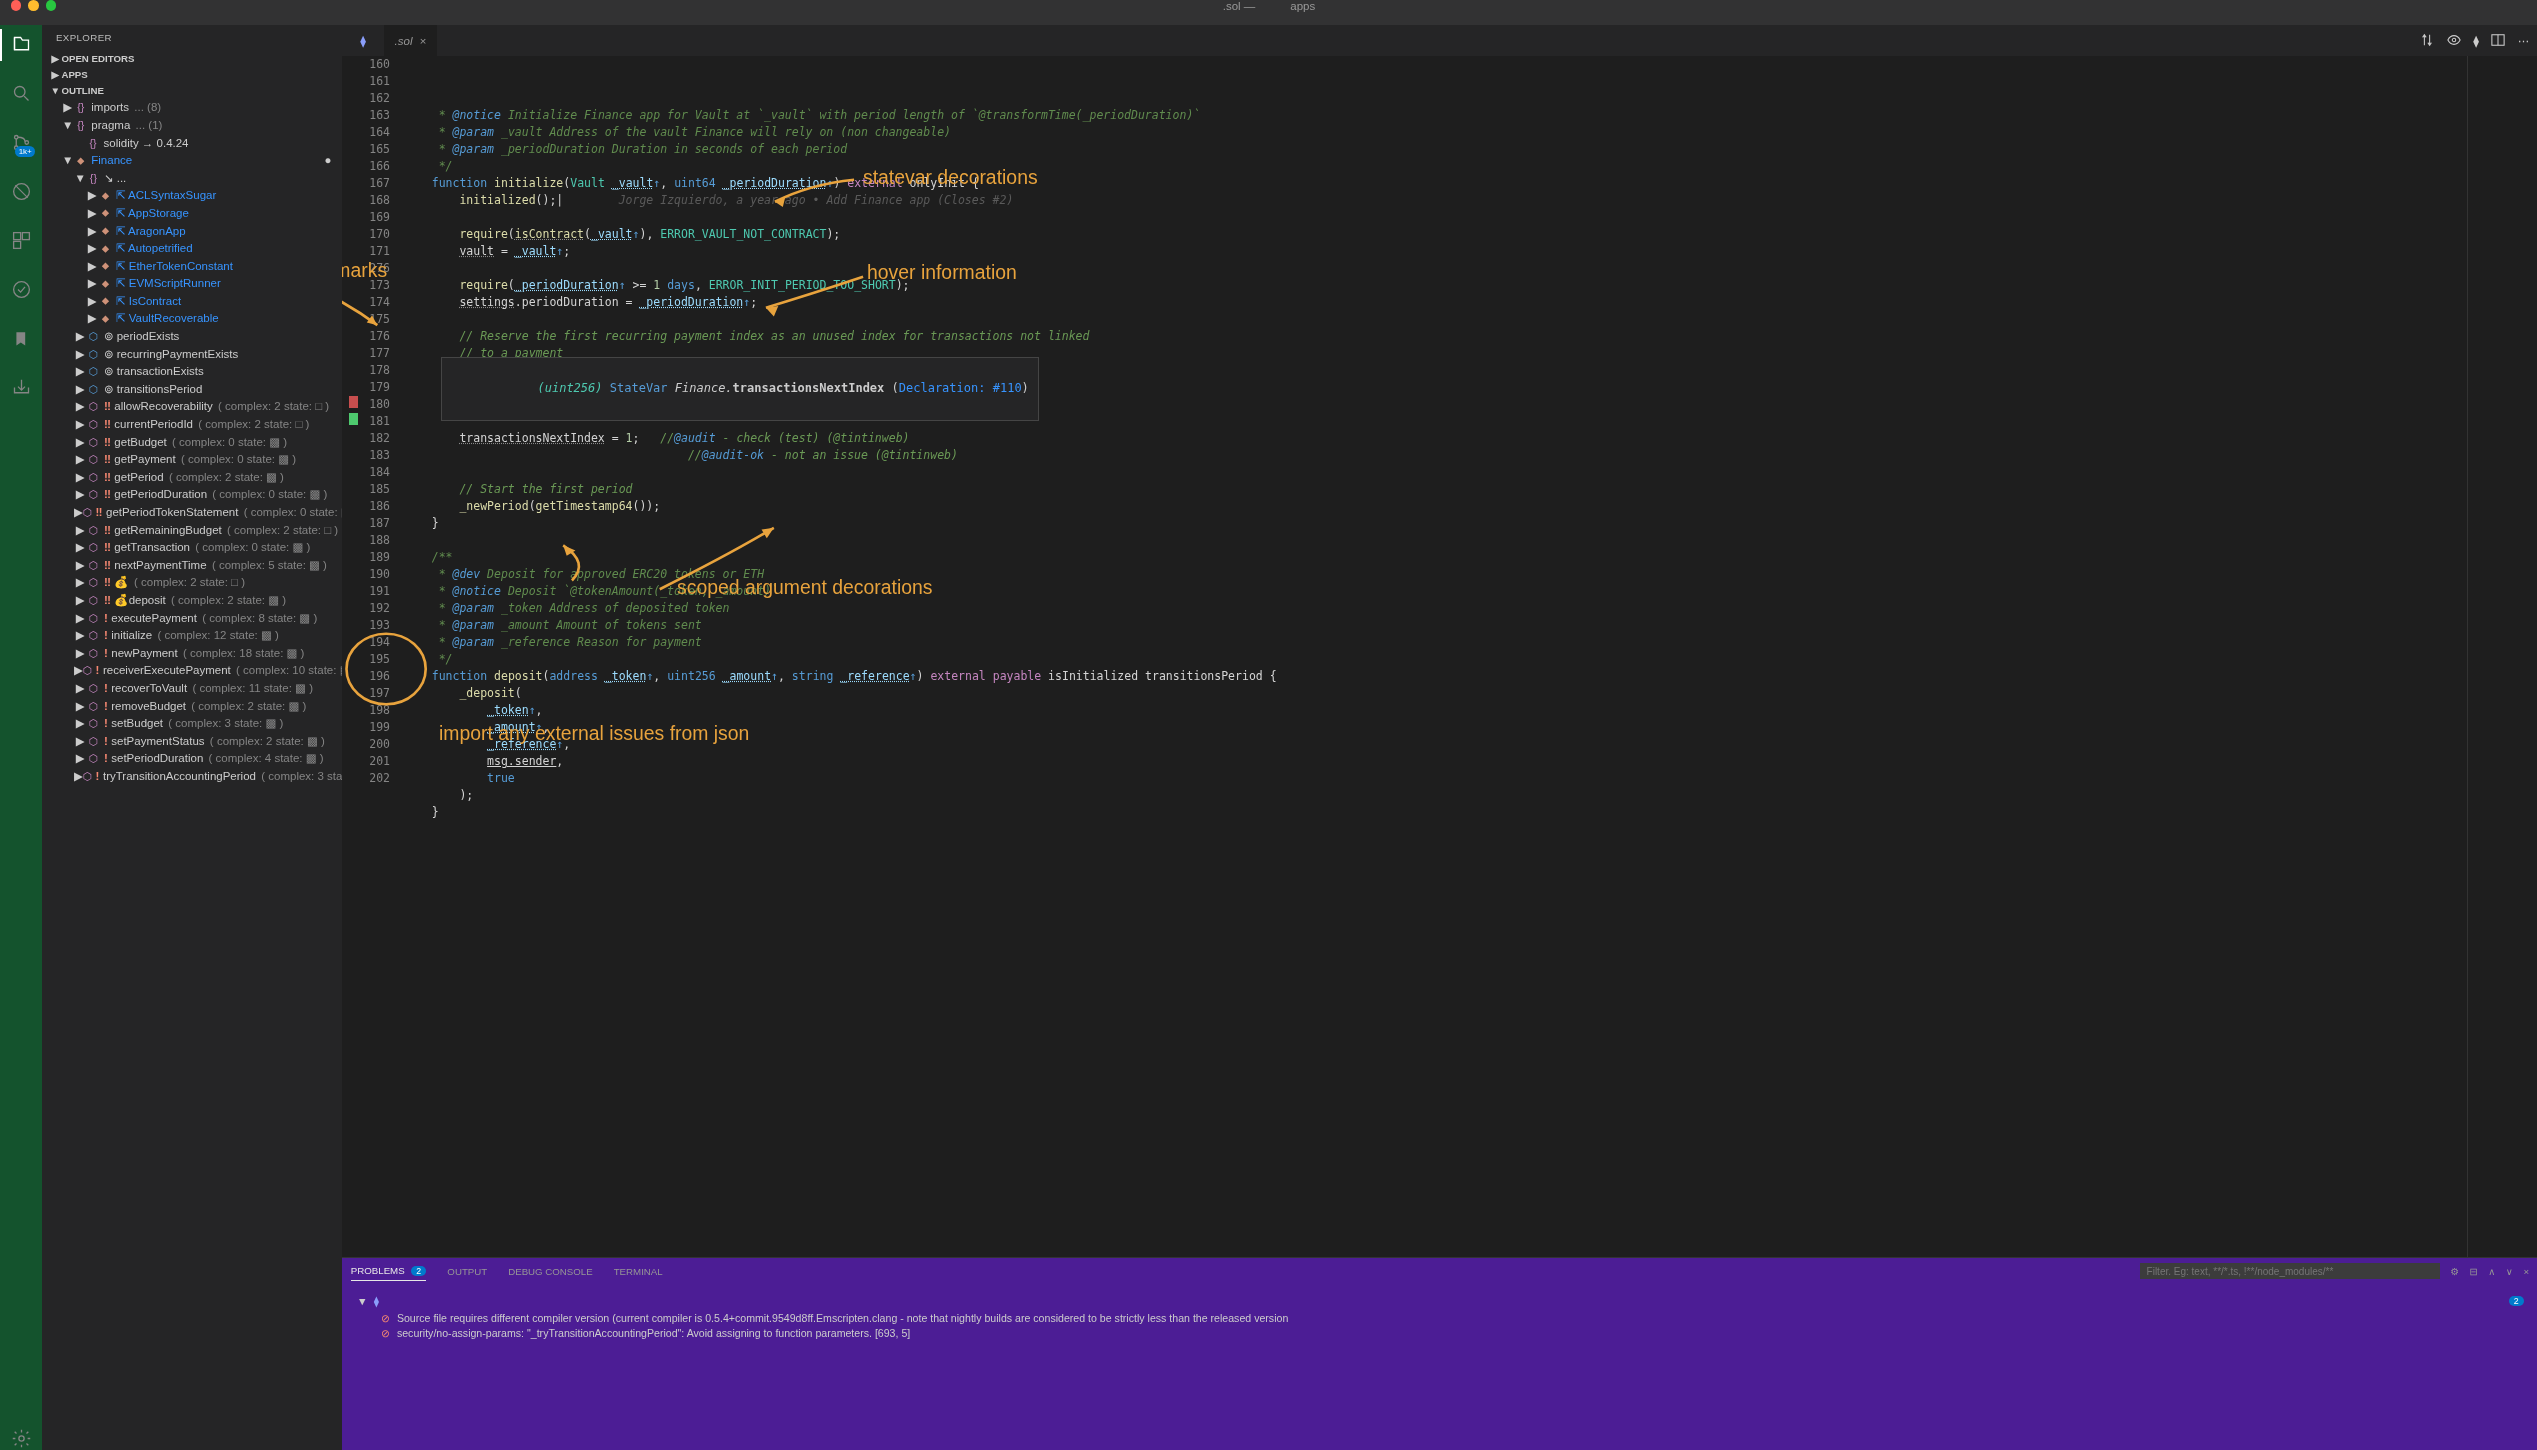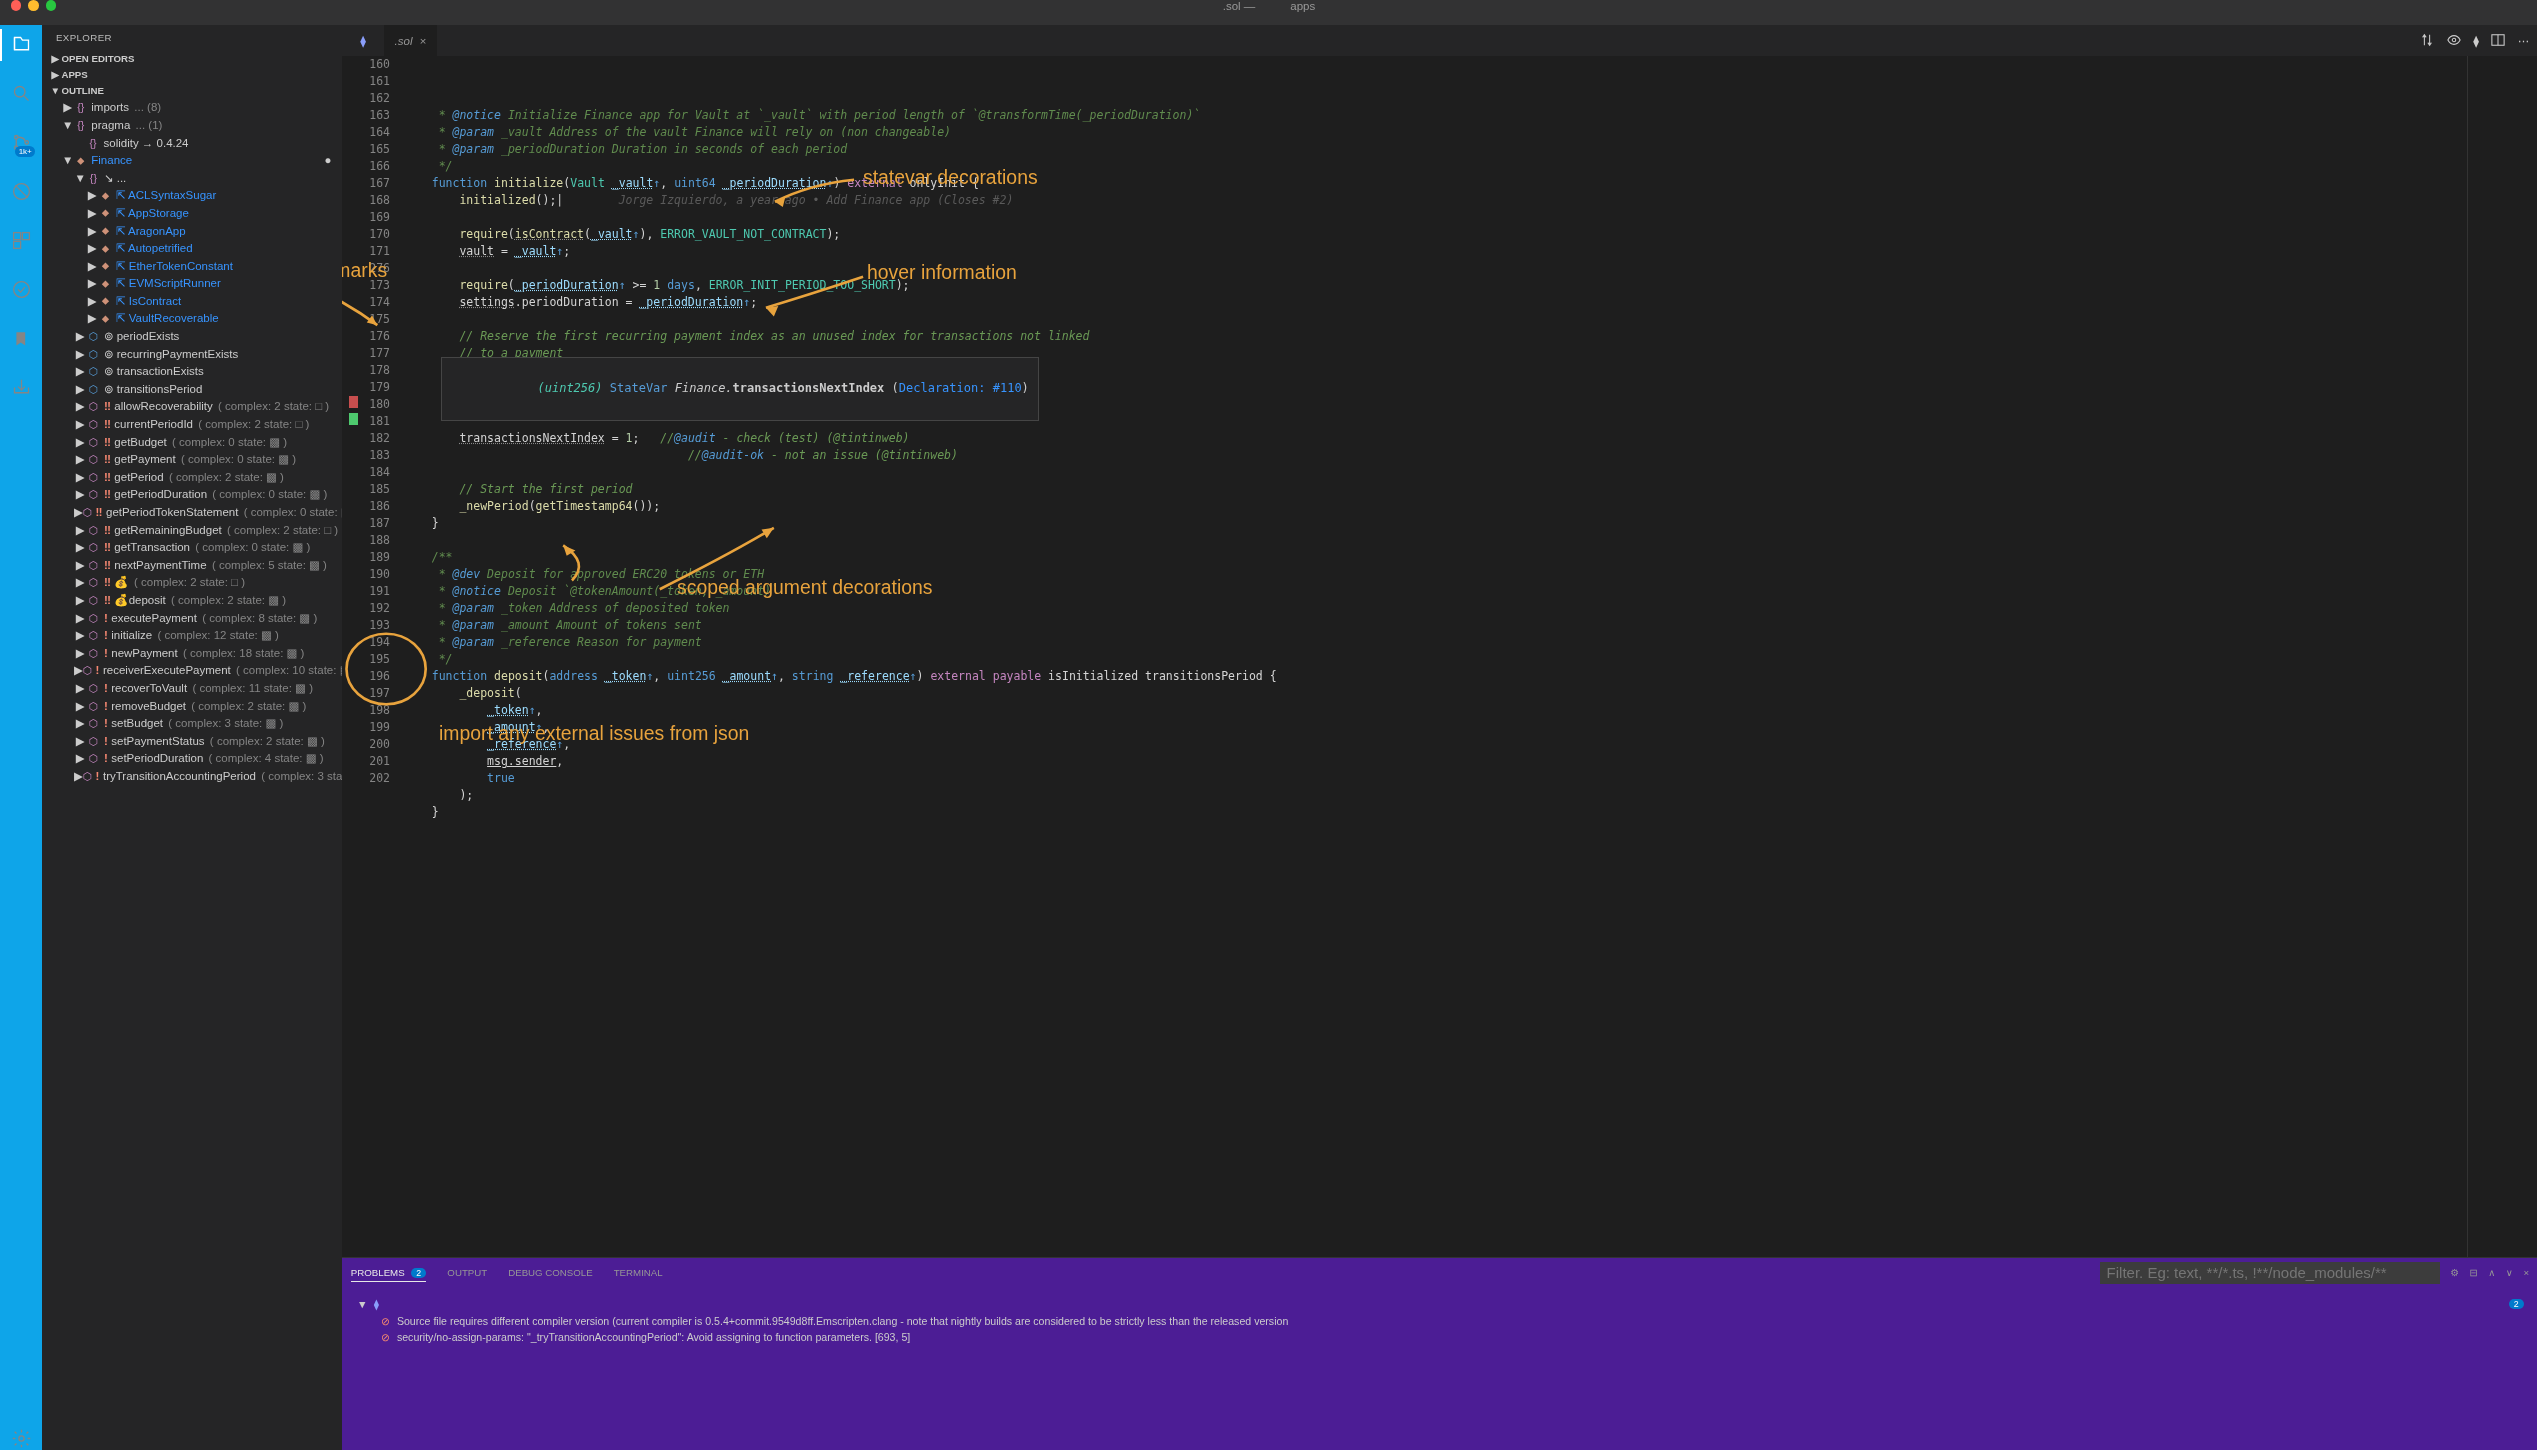--- a/index.html
+++ b/index.html
@@ -20,21 +20,21 @@
   padding: 0 10.6px;
   position: relative;
 }
 .traffic-lights { display: flex; gap: 7px; }
 .traffic-light { width: 10.6px; height: 10.6px; border-radius: 50%; }
 .tl-red { background: #ff5f57; }
 .tl-yellow { background: #febc2e; }
 .tl-green { background: #28c840; }
 .title-center { position: absolute; left: 50%; transform: translateX(-50%); color: #999; font-size: 11.5px; display: flex; gap: 35px; }
 .main-area { flex: 1; display: flex; overflow: hidden; }
-.activity-bar { width: 42px; background: #0ea5e9; display: flex; flex-direction: column; align-items: center; padding-top: 7px; gap: 24px; }
+.activity-bar { width: 42px; background: #14532d; display: flex; flex-direction: column; align-items: center; padding-top: 7px; gap: 24px; }
 .activity-icon { width: 25px; height: 25px; display: flex; align-items: center; justify-content: center; color: #858585; cursor: pointer; position: relative; }
 .activity-icon.active { color: #fff; }
 .activity-icon.active::before { content: ''; position: absolute; left: -8.8px; top: -3.5px; bottom: -3.5px; width: 1.8px; background: #fff; }
 .activity-badge { position: absolute; bottom: -1.8px; right: -1.8px; background: #007acc; color: #fff; font-size: 8px; border-radius: 7px; padding: 0.9px 3.5px; }
 .activity-spacer { flex: 1; }
 .sidebar { width: 300px; background: #252526; display: flex; flex-direction: column; overflow: hidden; }
 .sidebar-header { padding: 7px 14px; color: #bbbbbb; font-size: 9.7px; letter-spacing: 0.4px; }
 .sidebar-section-header { display: flex; align-items: center; padding: 2.6px 7px; cursor: pointer; font-size: 9.7px; font-weight: 700; color: #cccccc; }
 .chevron { width: 12.4px; display: inline-flex; justify-content: center; color: #cccccc; }
 .outline-content { flex: 1; overflow-y: auto; overflow-x: hidden; font-size: 11.5px; }
@@ -76,21 +76,21 @@
 .hover-tip .ht-type { color: #4ec9b0; font-style: italic; }
 .hover-tip .ht-kw { color: #569cd6; }
 .hover-tip .ht-link { color: #3794ff; }
 .minimap { width: 71px; background: #1e1e1e; border-left: 0.9px solid #333; }
 .panel { height: 194px; background: #4c1d95; border-top: 0.9px solid #333; display: flex; flex-direction: column; }
 .panel-tabs { display: flex; padding: 3.5px 8.8px; gap: 21px; align-items: center; font-size: 9.7px; color: #969696; }
 .panel-tab { cursor: pointer; padding: 3.5px 0; }
 .panel-tab.active { color: #e7e7e7; border-bottom: 0.9px solid #e7e7e7; }
 .panel-badge { background: #007acc; color: #fff; border-radius: 8.8px; padding: 0 5.3px; font-size: 8.8px; margin-left: 3.5px; }
 .panel-right { margin-left: auto; display: flex; gap: 10.6px; align-items: center; }
-.panel-filter { background: #3c3c3c; border: none; color: #ccc; padding: 2.6px 7px; font-size: 15px; width: 340px; }
+.panel-filter { background: #3c3c3c; border: none; color: #ccc; padding: 2.6px 7px; font-size: 10px; width: 300px; }
 .panel-body { flex: 1; padding: 7px 14px; overflow: auto; font-size: 10.6px; }
 .problem-file { display: flex; align-items: center; gap: 5.3px; padding: 3.5px 0; }
 .problem-item { display: flex; align-items: center; gap: 7px; padding: 1.8px 0 1.8px 25px; color: #cccccc; }
 .err-icon { color: #f48771; }
 .annotation { position: absolute; color: #e8a33d; font-family: -apple-system, sans-serif; font-size: 19.4px; font-weight: 500; pointer-events: none; z-index: 20; }
 .arrow-svg { position: absolute; pointer-events: none; z-index: 19; }
 .circle-svg { position: absolute; pointer-events: none; z-index: 19; }
 </style>
 </head>
 <body>

